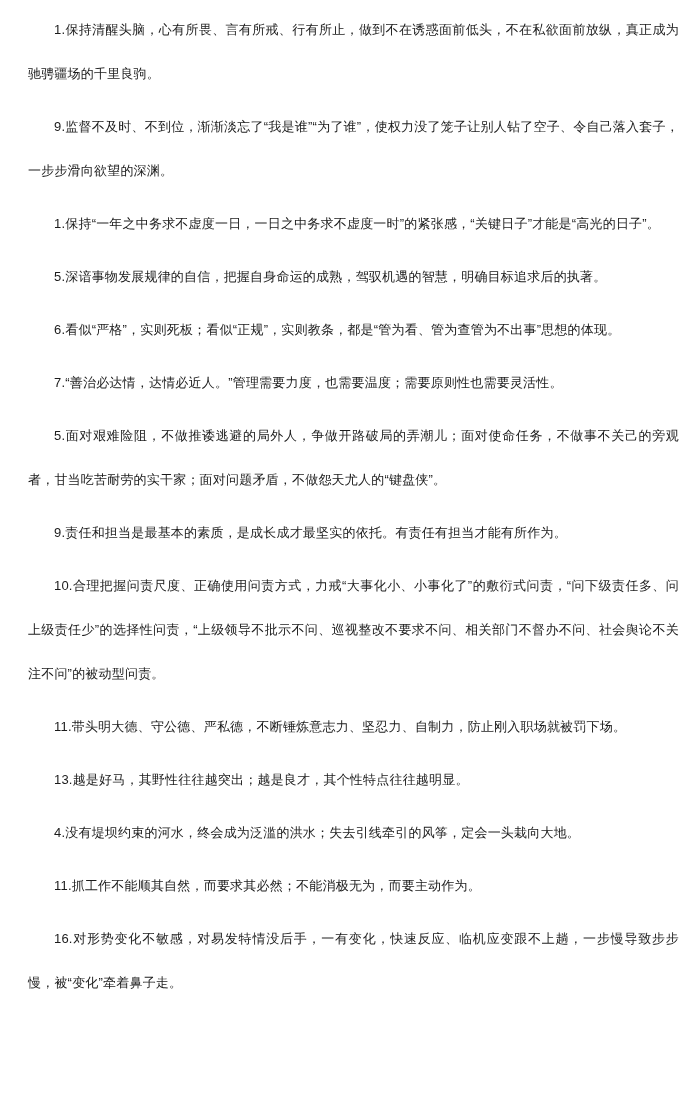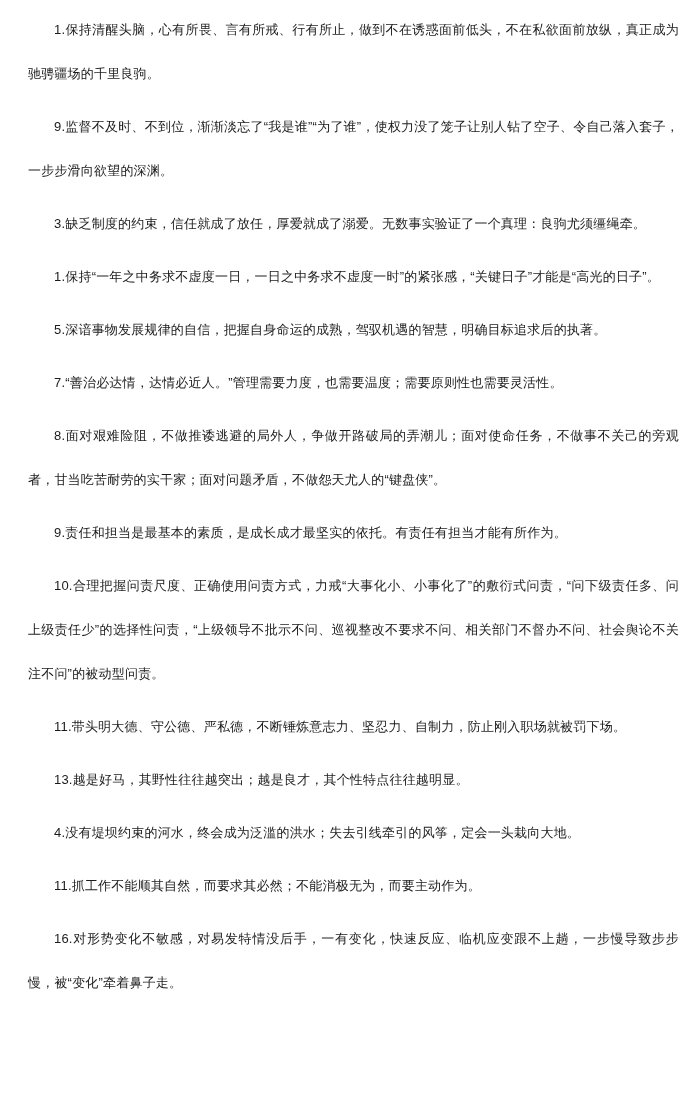--- a/index.html
+++ b/index.html
@@ -31,25 +31,25 @@
   .para:last-child {
     margin-bottom: 0;
   }
 </style>
 </head>
 <body>
 
 <div id="doc">
   <p class="para">1.保持清醒头脑，心有所畏、言有所戒、行有所止，做到不在诱惑面前低头，不在私欲面前放纵，真正成为驰骋疆场的千里良驹。</p>
   <p class="para">9.监督不及时、不到位，渐渐淡忘了“我是谁”“为了谁”，使权力没了笼子让别人钻了空子、令自己落入套子，一步步滑向欲望的深渊。</p>
-  <p class="para">3.缺乏制度的约束，信任就成了放任，厚爱就成了溺爱。无数事实验证了一个真理：良驹尤须缰绳牵。</p>
   <p class="para">1.保持“一年之中务求不虚度一日，一日之中务求不虚度一时”的紧张感，“关键日子”才能是“高光的日子”。</p>
   <p class="para">5.深谙事物发展规律的自信，把握自身命运的成熟，驾驭机遇的智慧，明确目标追求后的执著。</p>
+  <p class="para">6.看似“严格”，实则死板；看似“正规”，实则教条，都是“管为看、管为查管为不出事”思想的体现。</p>
   <p class="para">7.“善治必达情，达情必近人。”管理需要力度，也需要温度；需要原则性也需要灵活性。</p>
-  <p class="para">8.面对艰难险阻，不做推诿逃避的局外人，争做开路破局的弄潮儿；面对使命任务，不做事不关己的旁观者，甘当吃苦耐劳的实干家；面对问题矛盾，不做怨天尤人的“键盘侠”。</p>
+  <p class="para">5.面对艰难险阻，不做推诿逃避的局外人，争做开路破局的弄潮儿；面对使命任务，不做事不关己的旁观者，甘当吃苦耐劳的实干家；面对问题矛盾，不做怨天尤人的“键盘侠”。</p>
   <p class="para">9.责任和担当是最基本的素质，是成长成才最坚实的依托。有责任有担当才能有所作为。</p>
   <p class="para">10.合理把握问责尺度、正确使用问责方式，力戒“大事化小、小事化了”的敷衍式问责，“问下级责任多、问上级责任少”的选择性问责，“上级领导不批示不问、巡视整改不要求不问、相关部门不督办不问、社会舆论不关注不问”的被动型问责。</p>
   <p class="para">11.带头明大德、守公德、严私德，不断锤炼意志力、坚忍力、自制力，防止刚入职场就被罚下场。</p>
   <p class="para">13.越是好马，其野性往往越突出；越是良才，其个性特点往往越明显。</p>
   <p class="para">4.没有堤坝约束的河水，终会成为泛滥的洪水；失去引线牵引的风筝，定会一头栽向大地。</p>
   <p class="para">11.抓工作不能顺其自然，而要求其必然；不能消极无为，而要主动作为。</p>
   <p class="para">16.对形势变化不敏感，对易发特情没后手，一有变化，快速反应、临机应变跟不上趟，一步慢导致步步慢，被“变化”牵着鼻子走。</p>
 
 </div>
 

